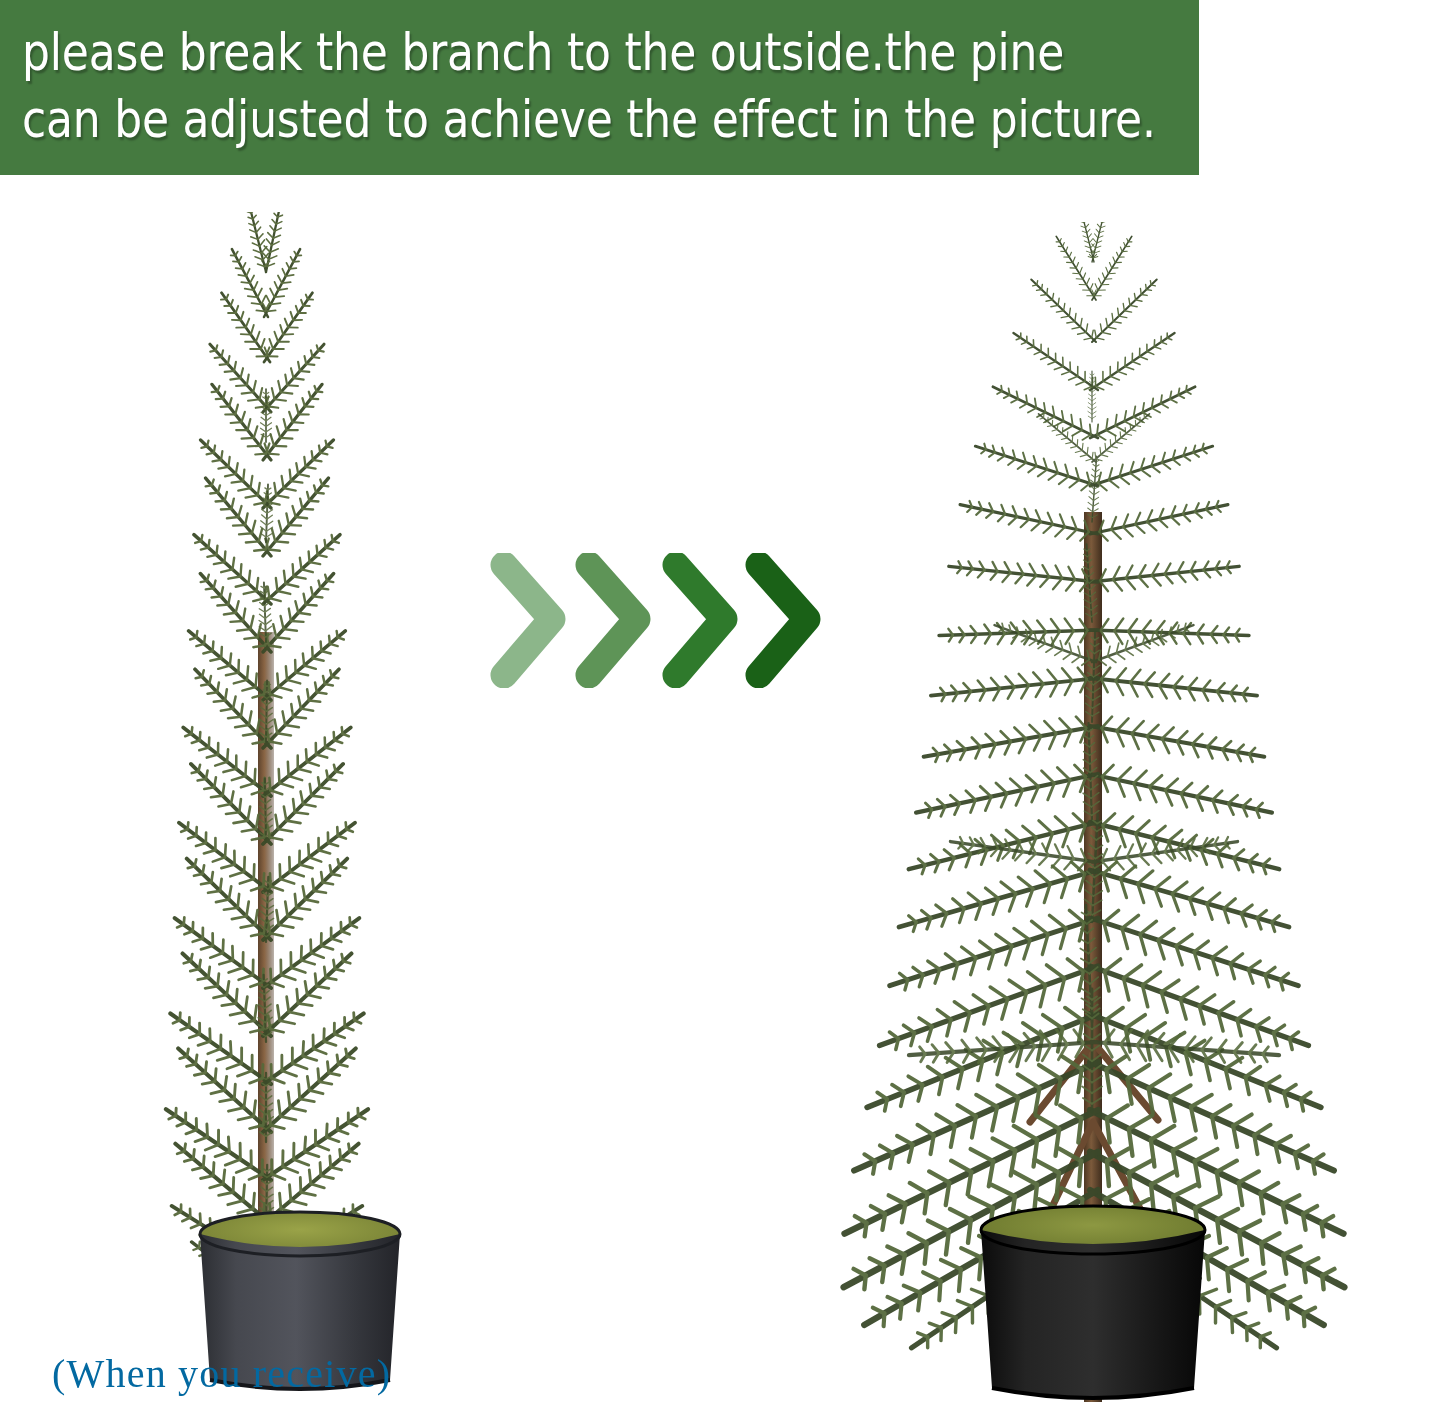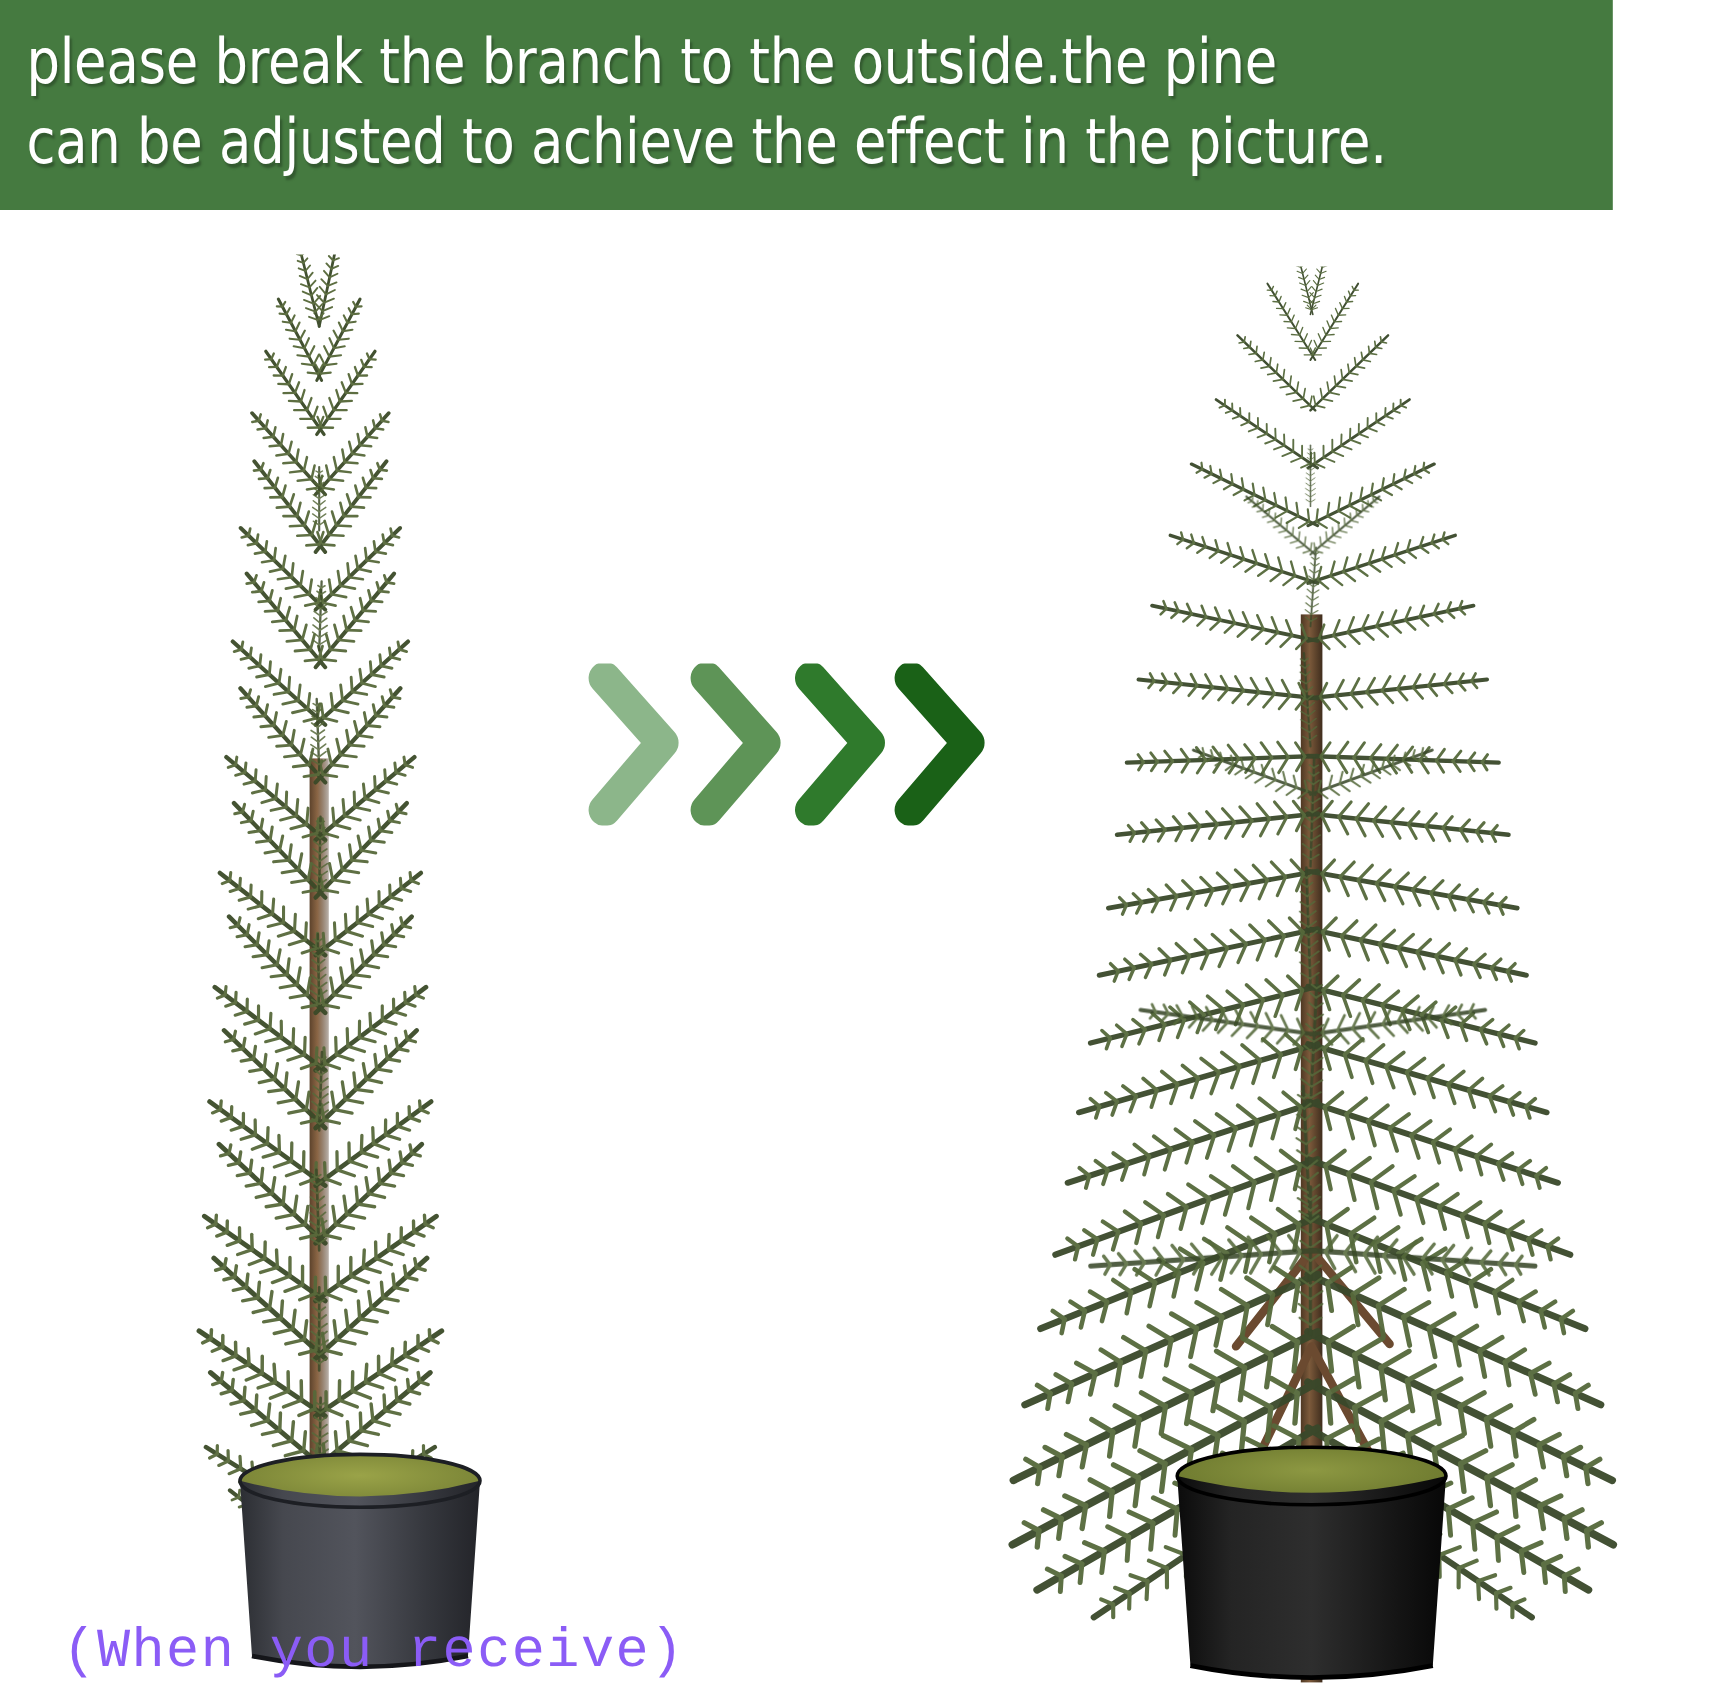--- a/index.html
+++ b/index.html
@@ -8,21 +8,21 @@
     width:1445px; height:1412px;
     background:#ffffff;
     font-family:"Liberation Sans", sans-serif;
     overflow:hidden;
   }
   .page { position:relative; width:1445px; height:1412px; background:#ffffff; }
 
   
   .banner {
     position:absolute; left:0; top:0;
-    width:1344px; height:175px;
+    width:1199px; height:175px;
     background:#457a40;
     display:flex; flex-direction:column;
     justify-content:center;
     padding:6px 16px 10px 22px;
   }
   .banner-line {
     color:#ffffff;
     font-family:"DejaVu Sans Condensed","Liberation Sans", sans-serif;
     font-size:52px;
     font-weight:400;
@@ -53,23 +53,23 @@
   .tree-block { position:absolute; bottom:0; }
   .tree-left  { left:60px;  width:420px; height:1200px; }
   .tree-right { left:740px; width:705px; height:1190px; }
 
   .tree-art { position:absolute; left:0; right:0; top:0; bottom:0; }
   .tree-art svg { display:block; width:100%; height:100%; }
 
   
   .caption {
     position:absolute;
-    font-family:Liberation Mono, monospace;
-    font-size:46px;
-    color:#8b5cf6;
+    font-family:Liberation Serif, serif;
+    font-size:40px;
+    color:#0369a1;
     letter-spacing:1.2px;
     white-space:nowrap;
   }
   .caption-left  { left:52px;  top:1175px; }
   .caption-right { left:880px; top:1175px; }
 </style>
 </head>
 <body>
 
 <div class="page">

